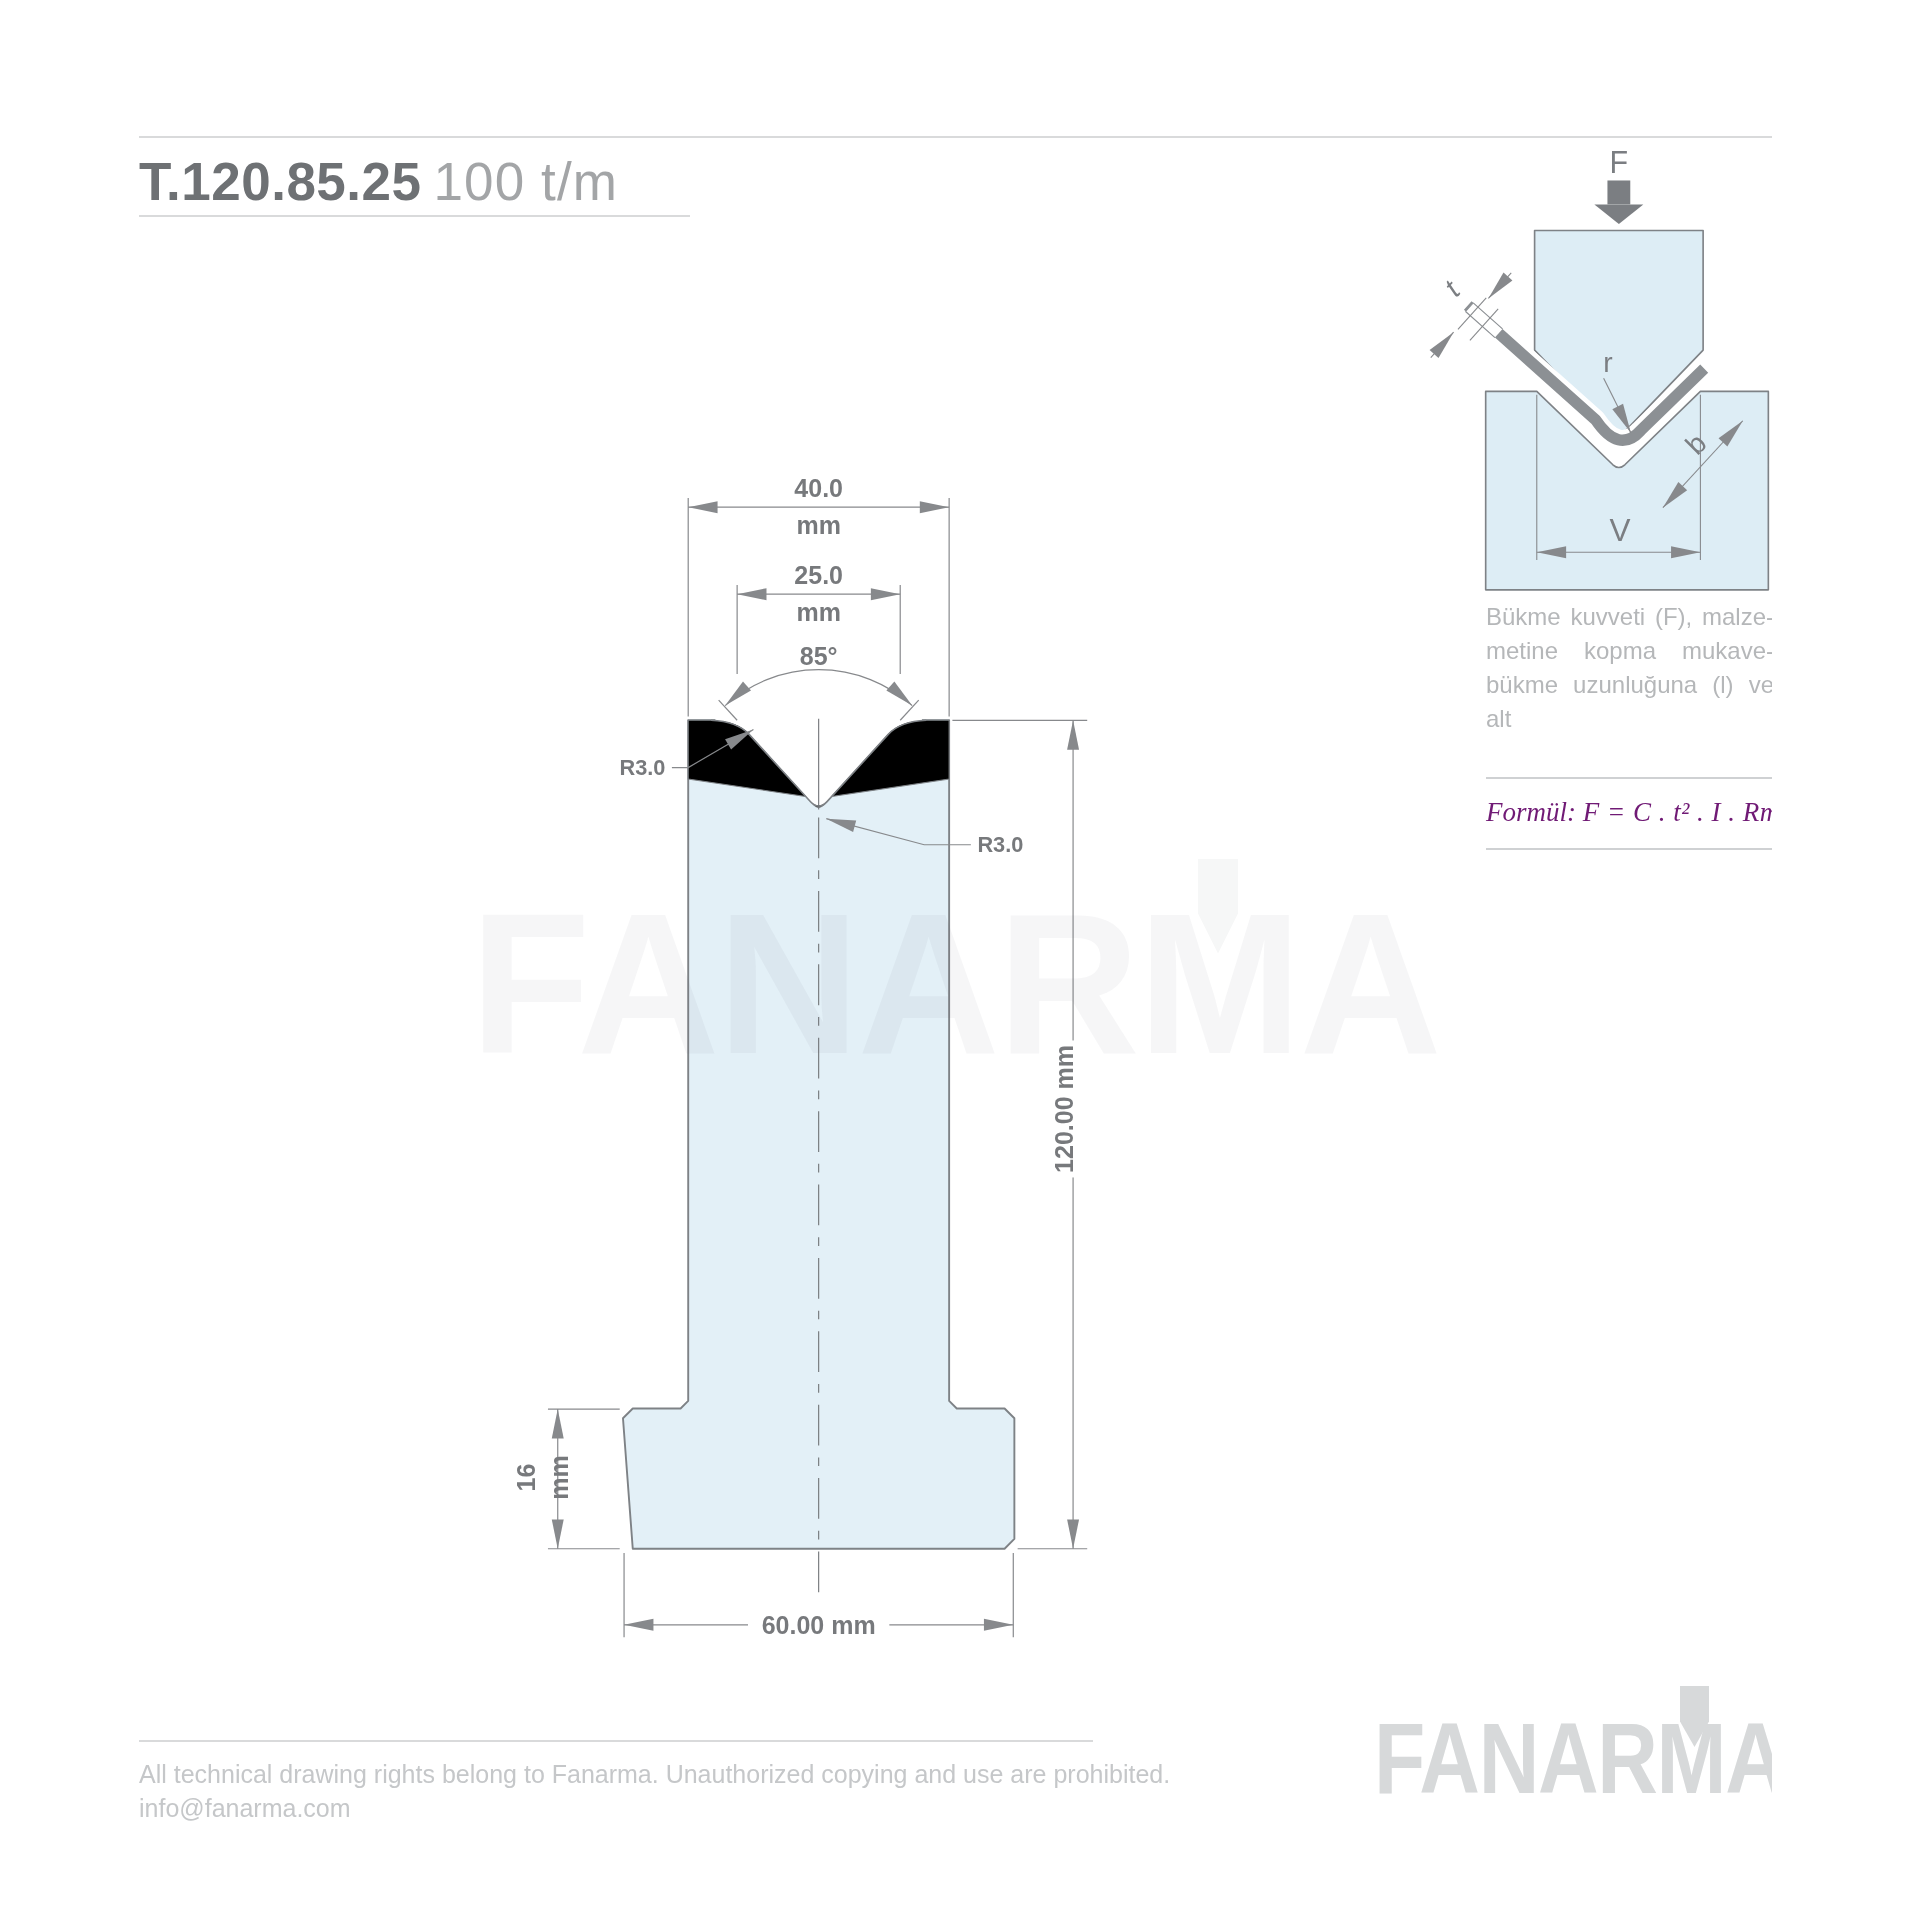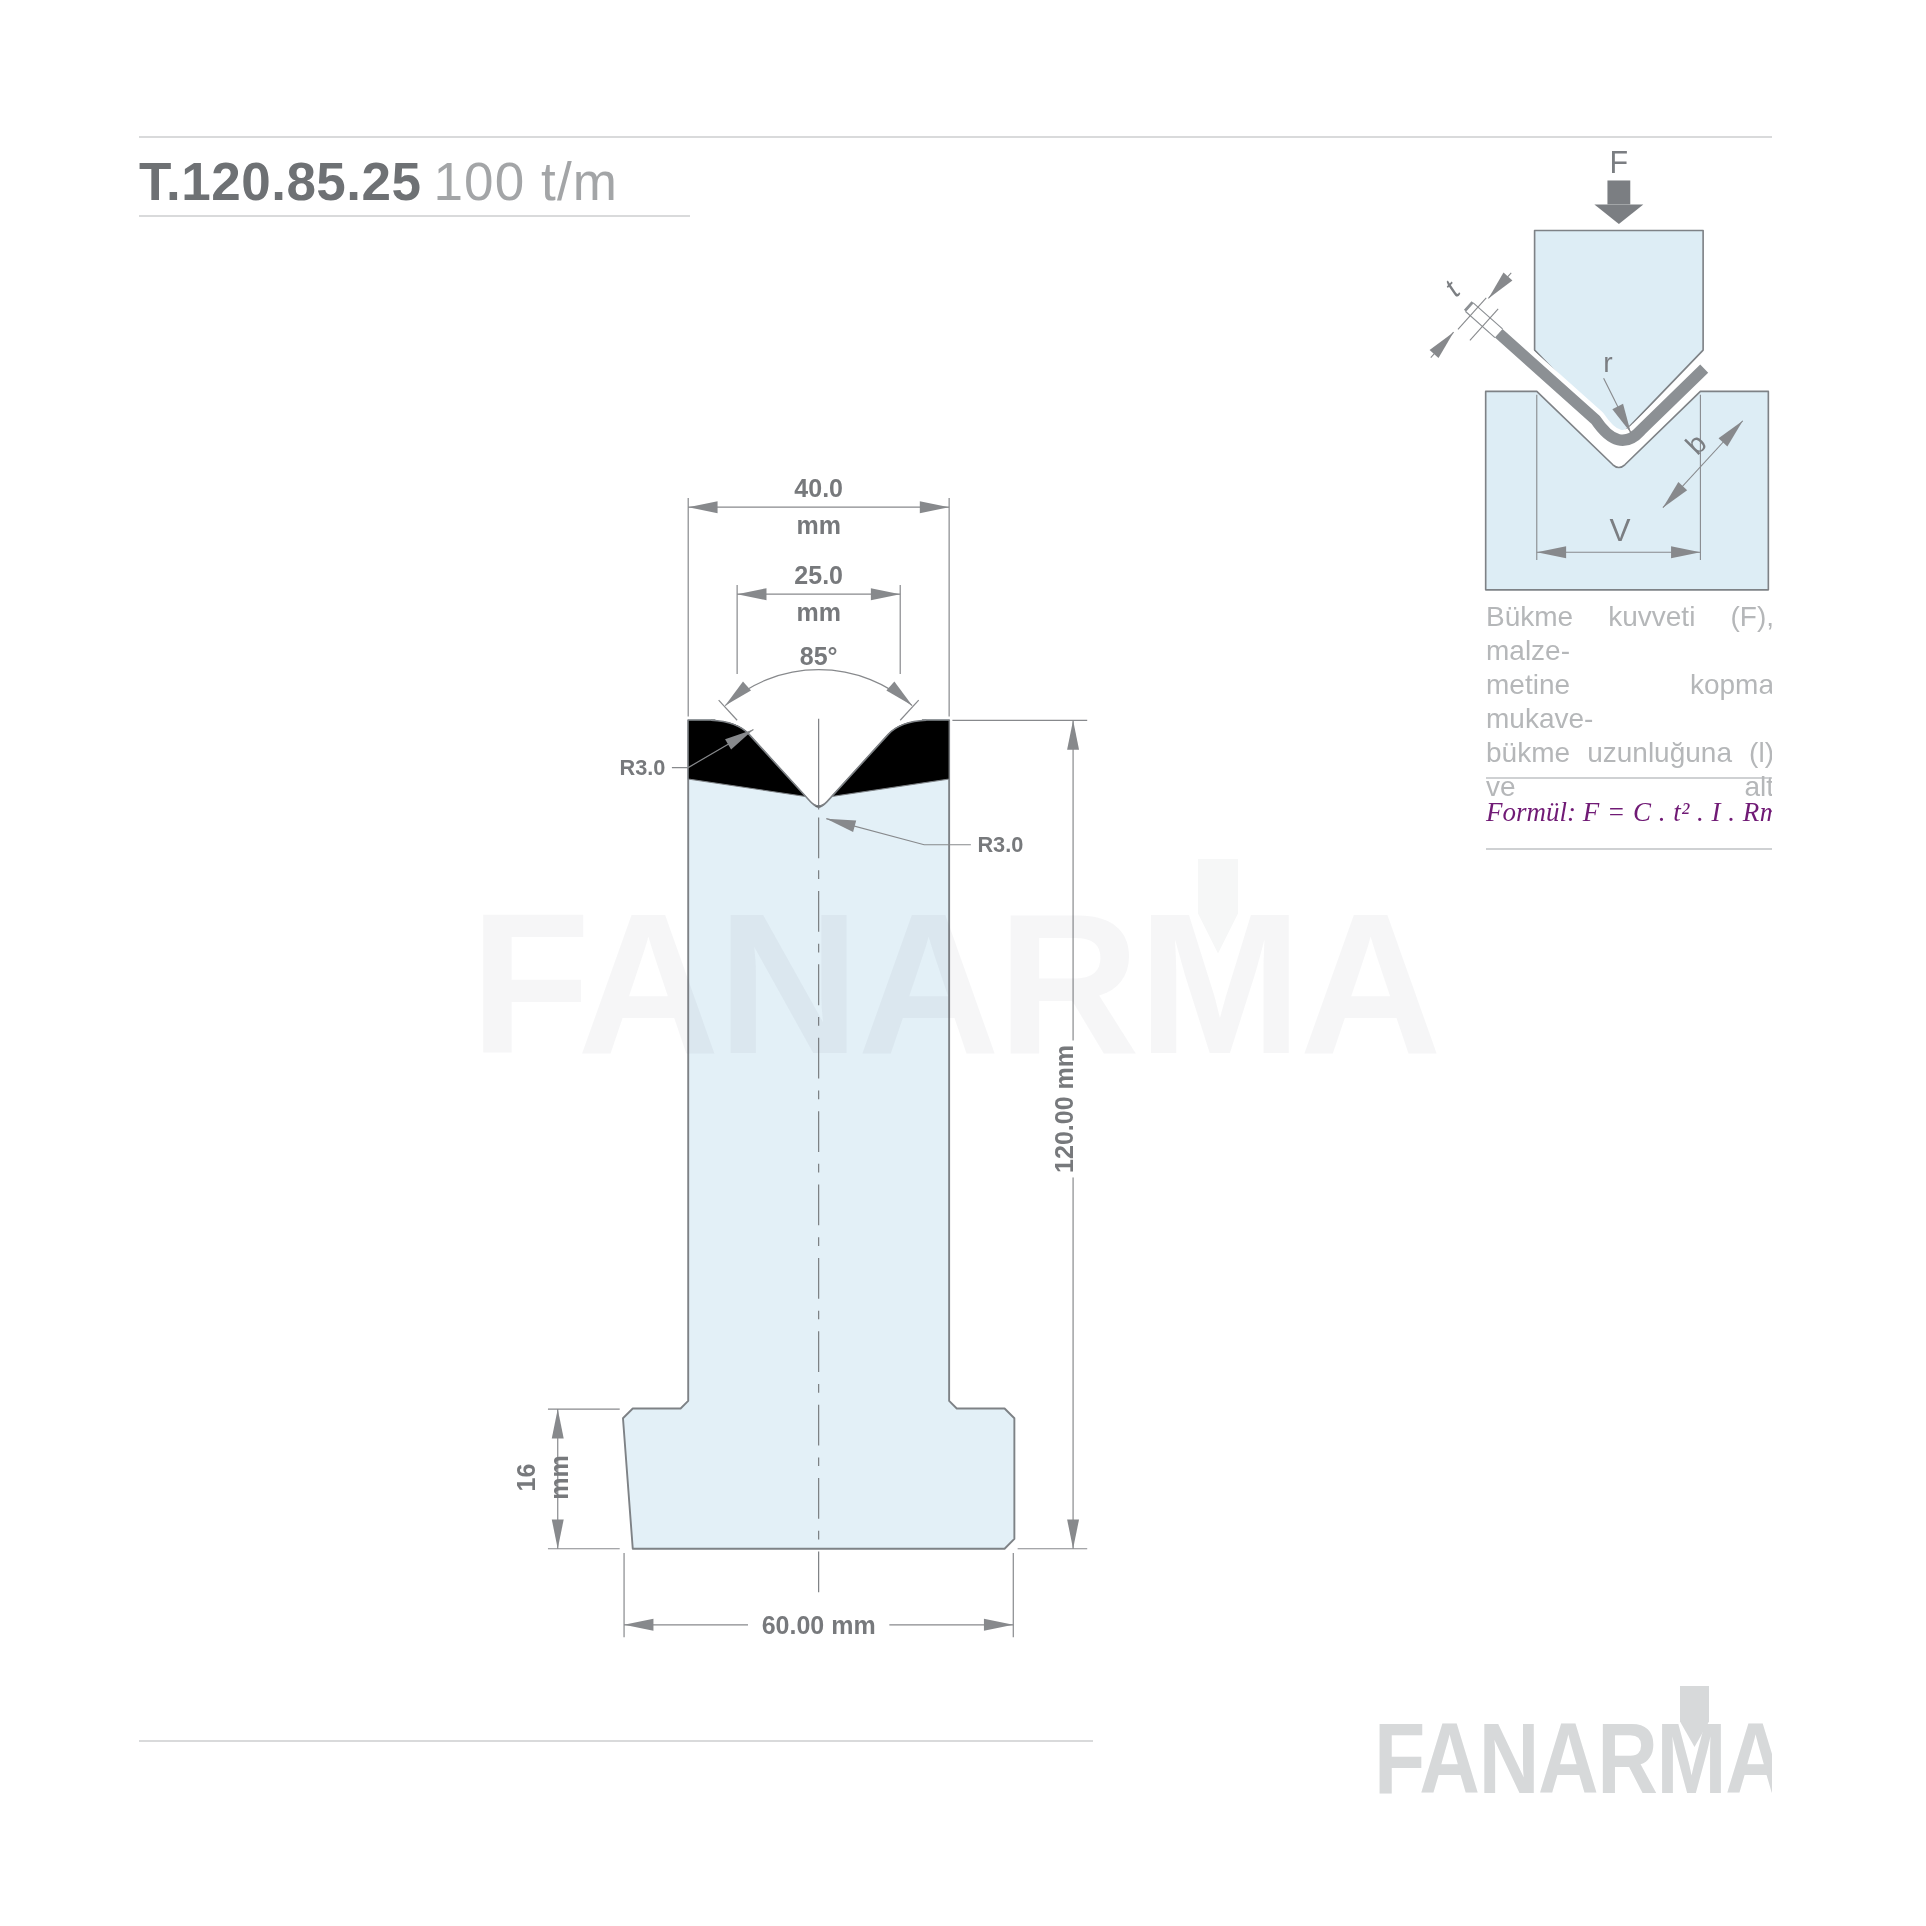--- a/index.html
+++ b/index.html
@@ -5,21 +5,21 @@
   html,body{margin:0;padding:0;background:#ffffff;}
   .page{position:relative;width:1772px;height:1926px;background:#fff;overflow:hidden;
         font-family:"Liberation Sans",sans-serif;}
   .rule{position:absolute;background:#d9dadb;height:1.6px;}
   
   .title{position:absolute;left:139px;top:151px;white-space:nowrap;}
   .title .model{font-size:53px;font-weight:bold;color:#6e7174;letter-spacing:0.5px;}
   .title .cap{font-size:53px;font-weight:normal;color:#a3a5a7;margin-left:12px;letter-spacing:1.1px;}
   
   .desc{position:absolute;left:1486px;top:600px;width:288px;color:#b5b7b9;
-        font-size:28px;line-height:34px;}
+        font-size:24px;line-height:34px;}
   .desc-line{text-align:justify;text-align-last:justify;white-space:normal;}
   .desc-line.last{text-align:left;text-align-last:auto;}
   .formula{position:absolute;left:1486px;top:797px;width:288px;white-space:nowrap;
            font-family:"Liberation Serif",serif;font-style:italic;
            font-size:27px;color:#701a75;}
   .formula .expr{letter-spacing:0.5px;}
   
   .wm{position:absolute;left:470px;top:883px;width:1033px;pointer-events:none;}
   .wm .word{font-size:201px;font-weight:bold;letter-spacing:-2.2px;line-height:1;
             color:rgba(85,92,102,0.055);display:inline-block;transform:scaleX(0.98);
@@ -171,19 +171,23 @@
   <div class="desc">
     <div class="desc-line">Bükme kuvveti (F), malze-</div>
     <div class="desc-line">metine kopma mukave-</div>
     <div class="desc-line">bükme uzunluğuna (l) ve alt</div>
   </div>
   <div class="formula">
     <span>Formül:</span>
     <span class="expr">F = C . t² . I . Rm/V</span>
   </div>
 
+  <div class="copy">
+    <div>All technical drawing rights belong to Fanarma. Unauthorized copying and use are prohibited.</div>
+    <div>info@fanarma.com</div>
+  </div>
   <div class="logo">
     <span class="word">FANARMA</span>
     <span class="punch"></span>
   </div>
 
 </div>
 
 
 </body></html>

